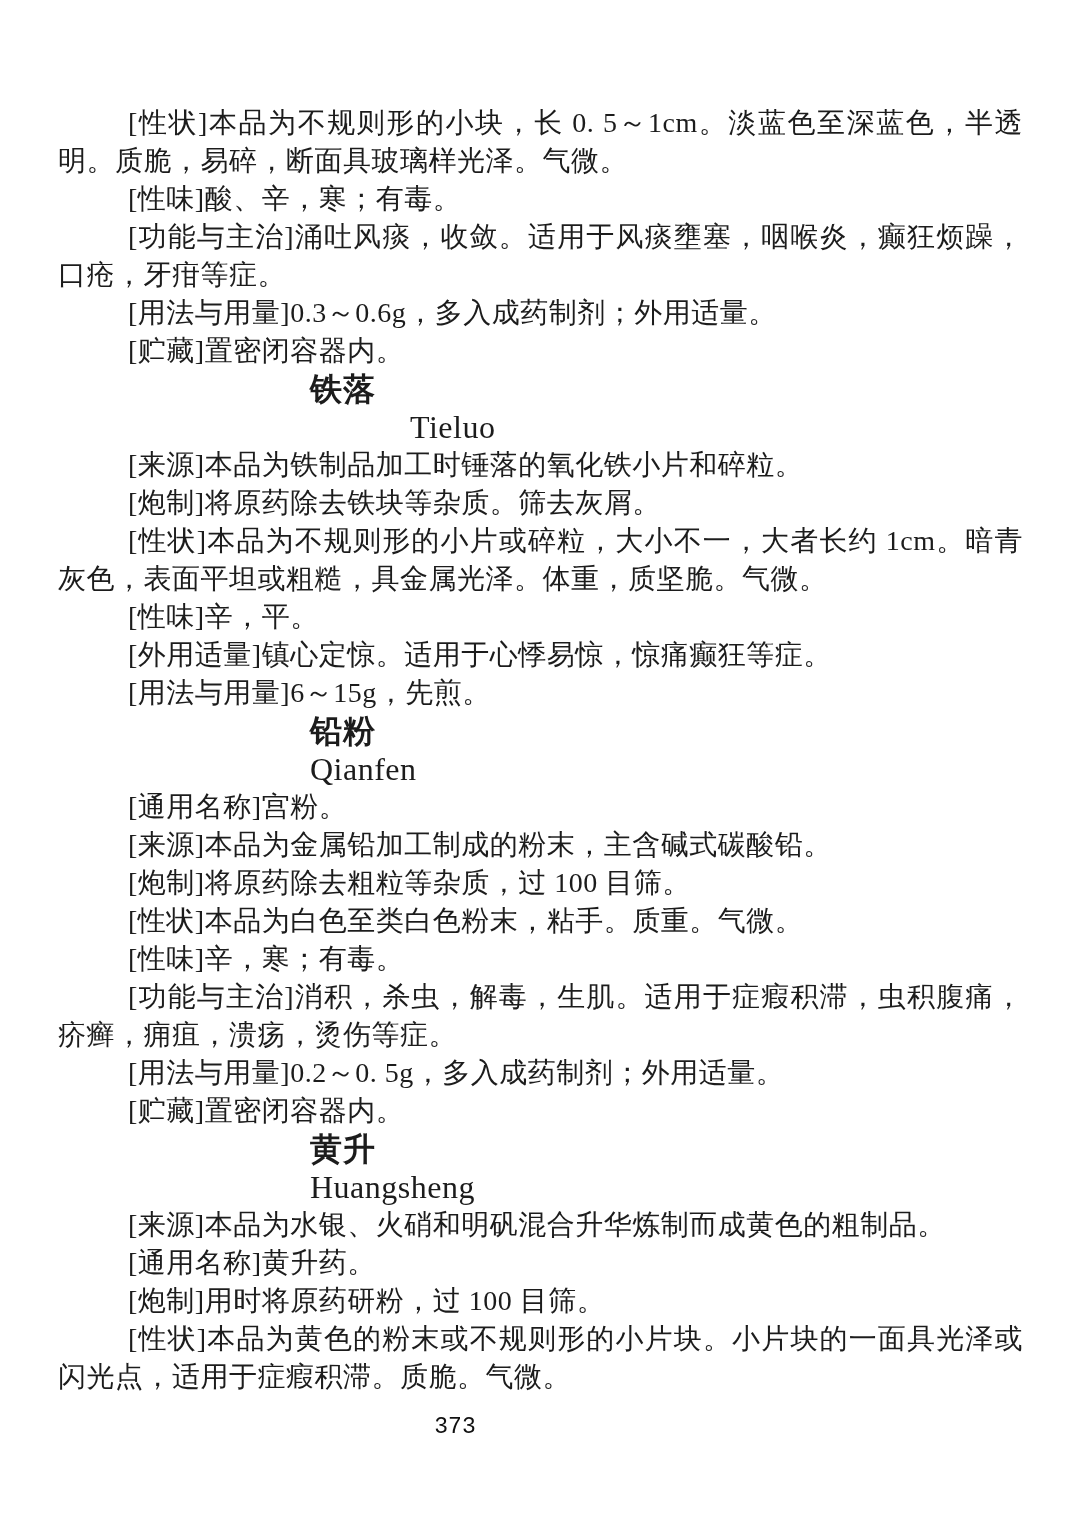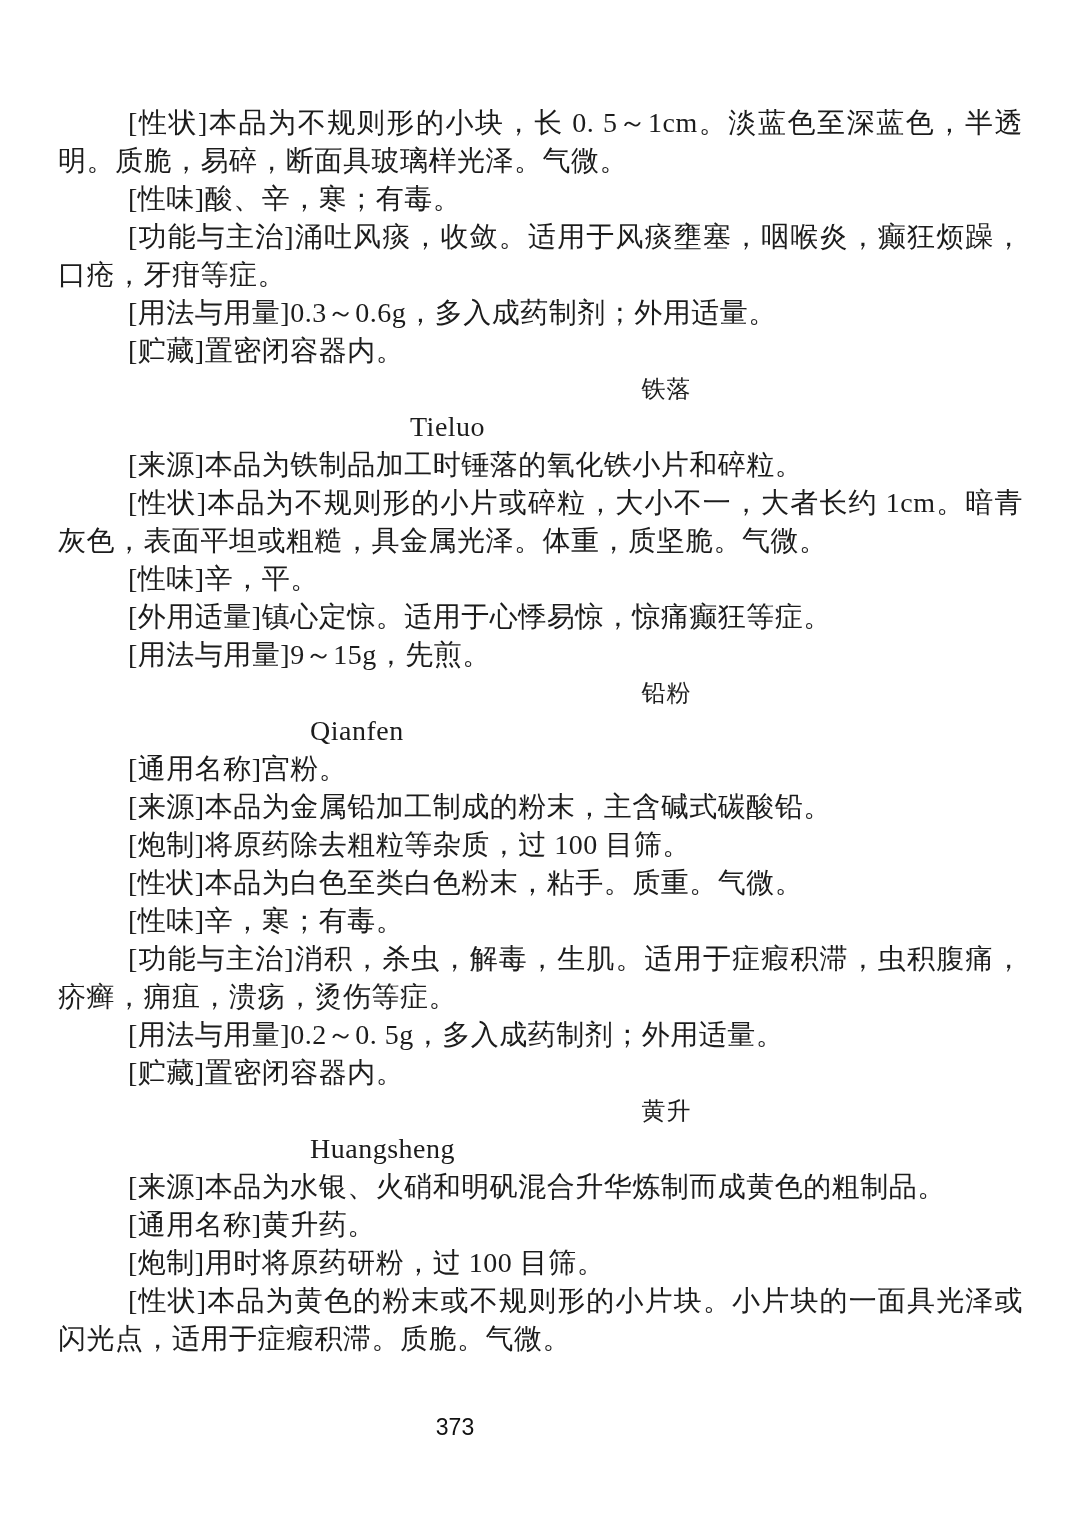--- a/index.html
+++ b/index.html
@@ -33,66 +33,66 @@
       text-indent: 70px;
       text-align: justify;
       text-justify: inter-ideograph;
       letter-spacing: 0.5px;
     }
     .entry {
       margin: 0;
     }
     .title-cn {
       margin: 0 0 0 252px;
-      font-size: 24px;
+      font-size: 32px;
       line-height: 38px;
-      font-weight: normal;
+      font-weight: bold;
       letter-spacing: 1px;
-      text-align: center;
     }
     .title-py {
       margin: 0 0 0 252px;
-      font-size: 28px;
+      font-size: 32px;
       line-height: 38px;
       letter-spacing: 0.5px;
     }
     
     .entry[data-idx="0"] .title-py {
       margin-left: 352px;
     }
     .page-number {
       position: absolute;
       top: 1412px;
       left: 0;
       width: 910px;
       text-align: center;
-      font-family: Liberation Sans, sans-serif;
+      font-family: Liberation Mono, monospace;
       font-size: 23px;
       line-height: 30px;
       color: #111111;
     }
   </style>
 </head>
 <body>
 
 <div class="page">
   <div class="doc-body">
       <p class="para">[性状]本品为不规则形的小块，长 0. 5～1cm。淡蓝色至深蓝色，半透明。质脆，易碎，断面具玻璃样光泽。气微。</p>
       <p class="para">[性味]酸、辛，寒；有毒。</p>
       <p class="para">[功能与主治]涌吐风痰，收敛。适用于风痰壅塞，咽喉炎，癫狂烦躁，口疮，牙疳等症。</p>
       <p class="para">[用法与用量]0.3～0.6g，多入成药制剂；外用适量。</p>
       <p class="para">[贮藏]置密闭容器内。</p>
       <section class="entry" data-idx="0">
         <h2 class="title-cn">铁落</h2>
         <div class="title-py">Tieluo</div>
         <p class="para">[来源]本品为铁制品加工时锤落的氧化铁小片和碎粒。</p>
+        <p class="para">[炮制]将原药除去铁块等杂质。筛去灰屑。</p>
         <p class="para">[性状]本品为不规则形的小片或碎粒，大小不一，大者长约 1cm。暗青灰色，表面平坦或粗糙，具金属光泽。体重，质坚脆。气微。</p>
         <p class="para">[性味]辛，平。</p>
         <p class="para">[外用适量]镇心定惊。适用于心悸易惊，惊痛癫狂等症。</p>
-        <p class="para">[用法与用量]9～15g，先煎。</p>
+        <p class="para">[用法与用量]6～15g，先煎。</p>
       </section>
       <section class="entry" data-idx="1">
         <h2 class="title-cn">铅粉</h2>
         <div class="title-py">Qianfen</div>
         <p class="para">[通用名称]宫粉。</p>
         <p class="para">[来源]本品为金属铅加工制成的粉末，主含碱式碳酸铅。</p>
         <p class="para">[炮制]将原药除去粗粒等杂质，过 100 目筛。</p>
         <p class="para">[性状]本品为白色至类白色粉末，粘手。质重。气微。</p>
         <p class="para">[性味]辛，寒；有毒。</p>
         <p class="para">[功能与主治]消积，杀虫，解毒，生肌。适用于症瘕积滞，虫积腹痛，疥癣，痈疽，溃疡，烫伤等症。</p>

